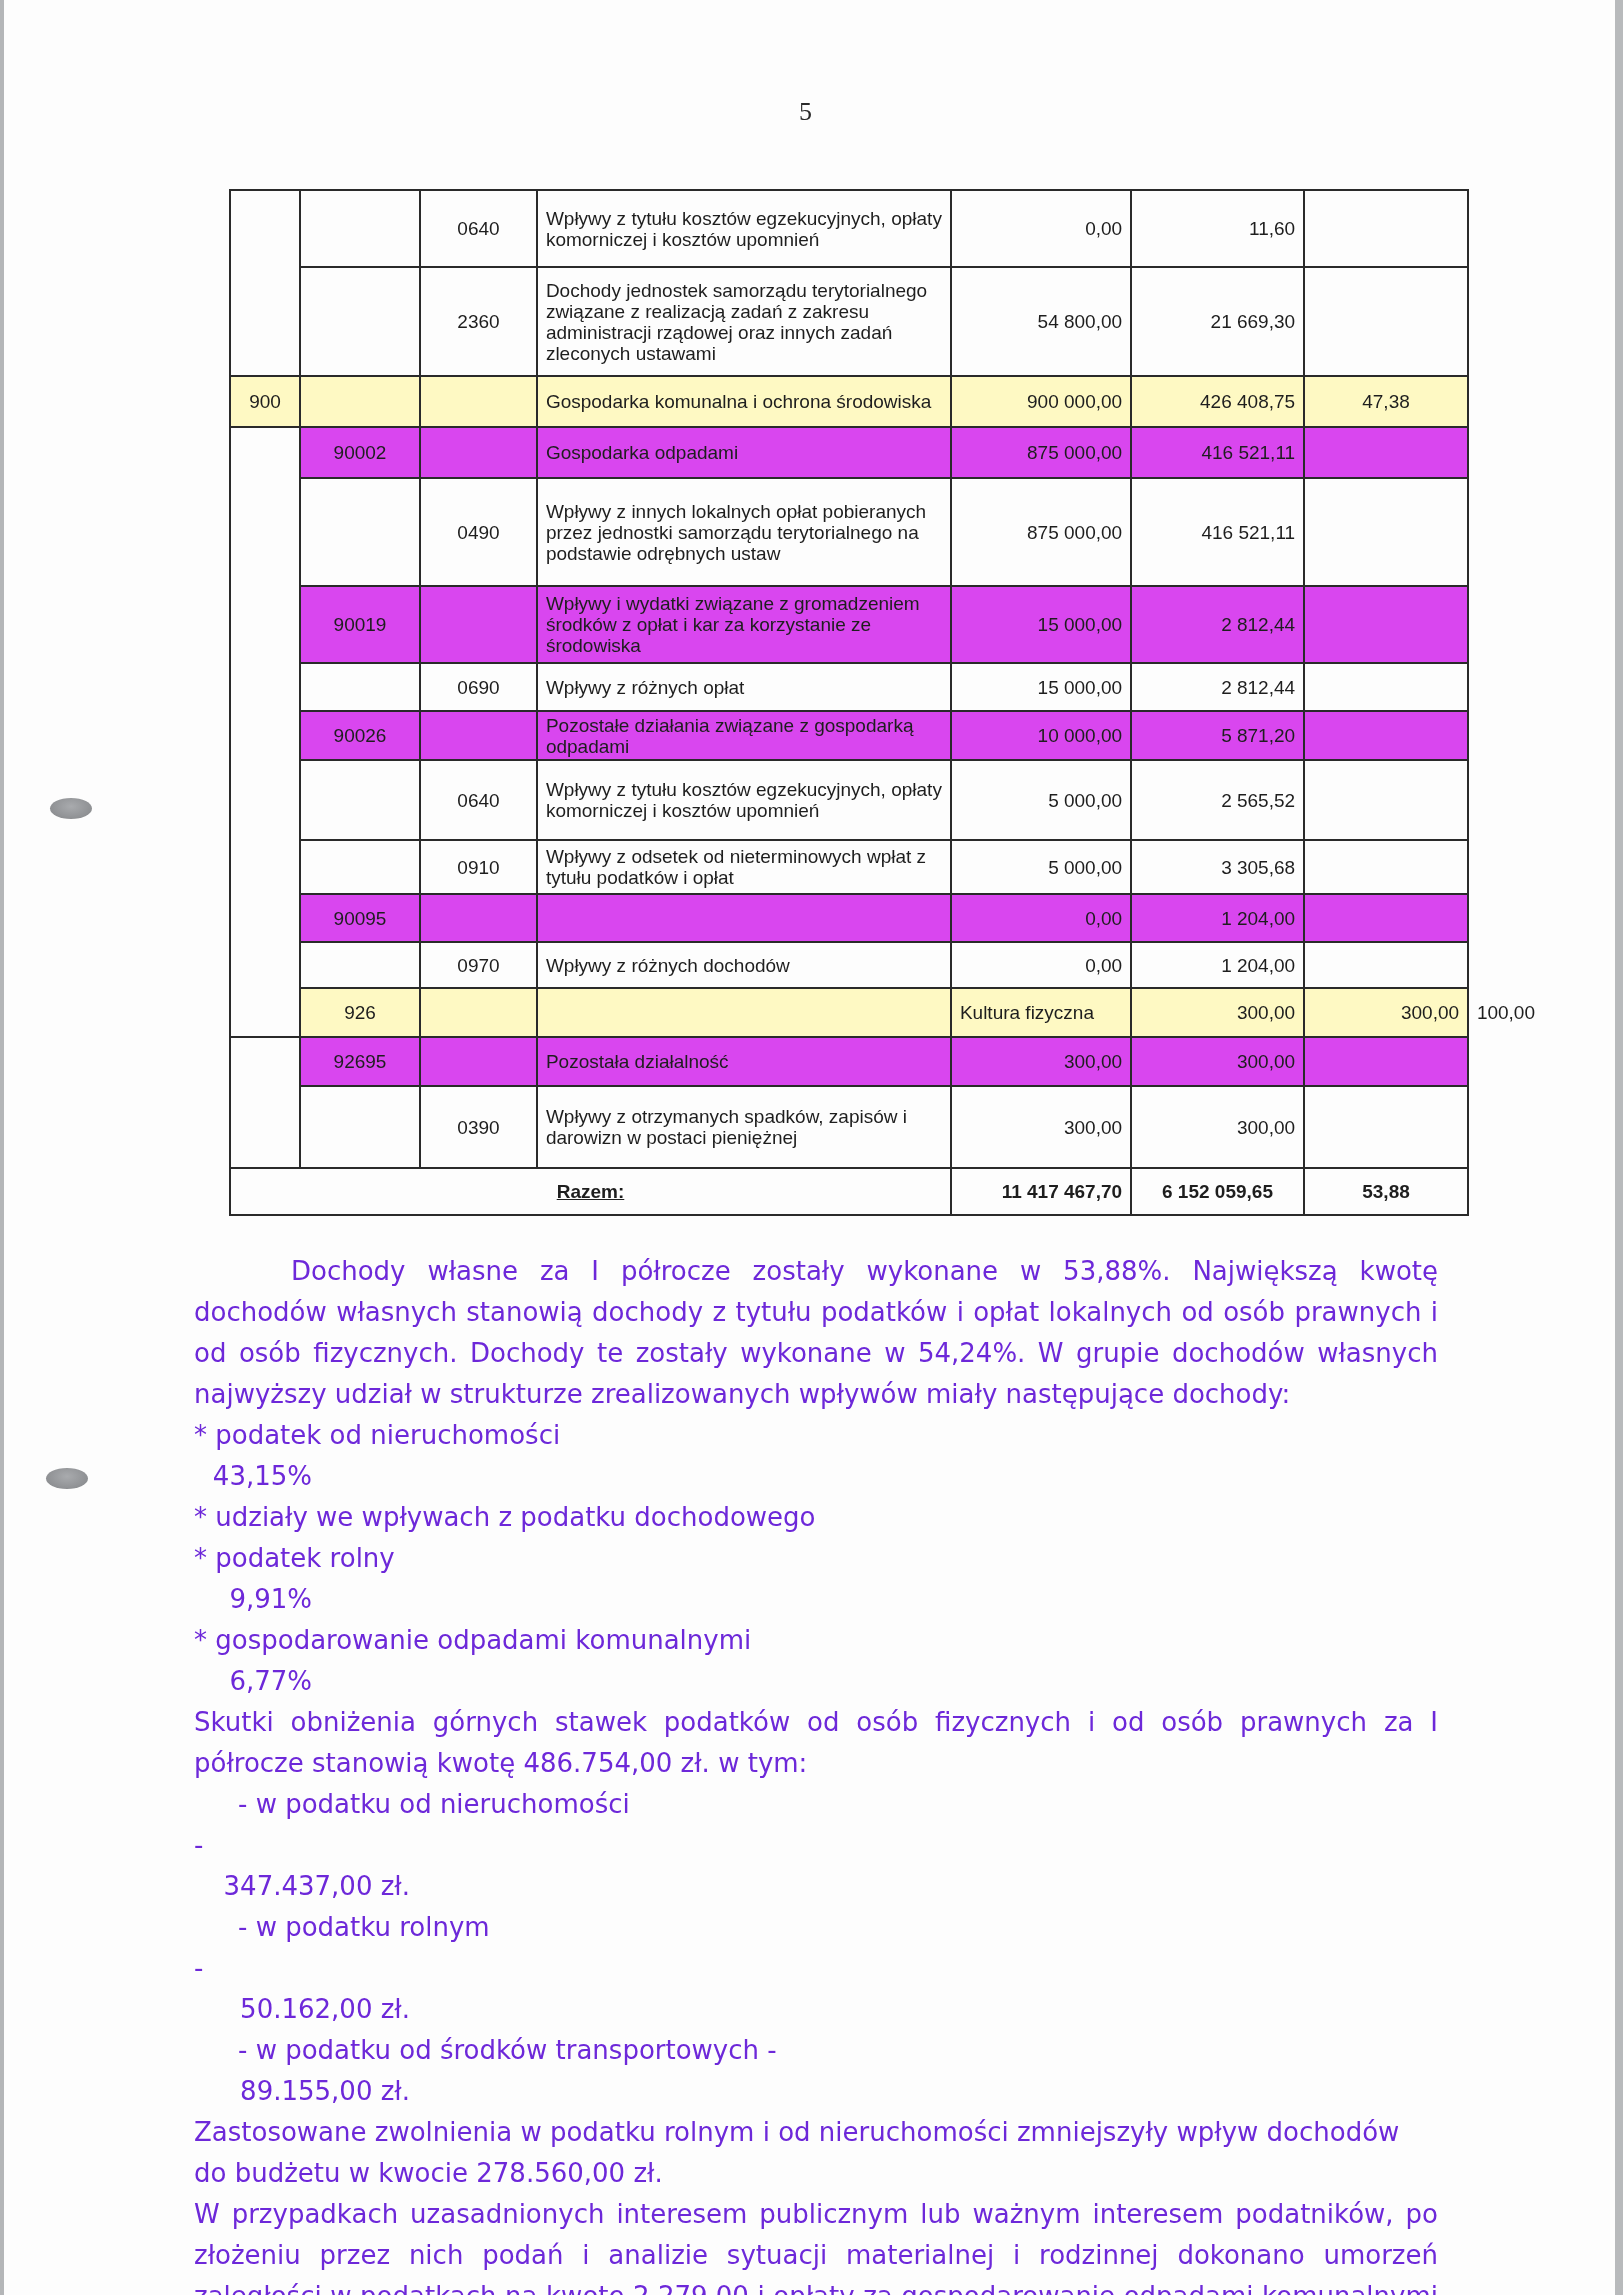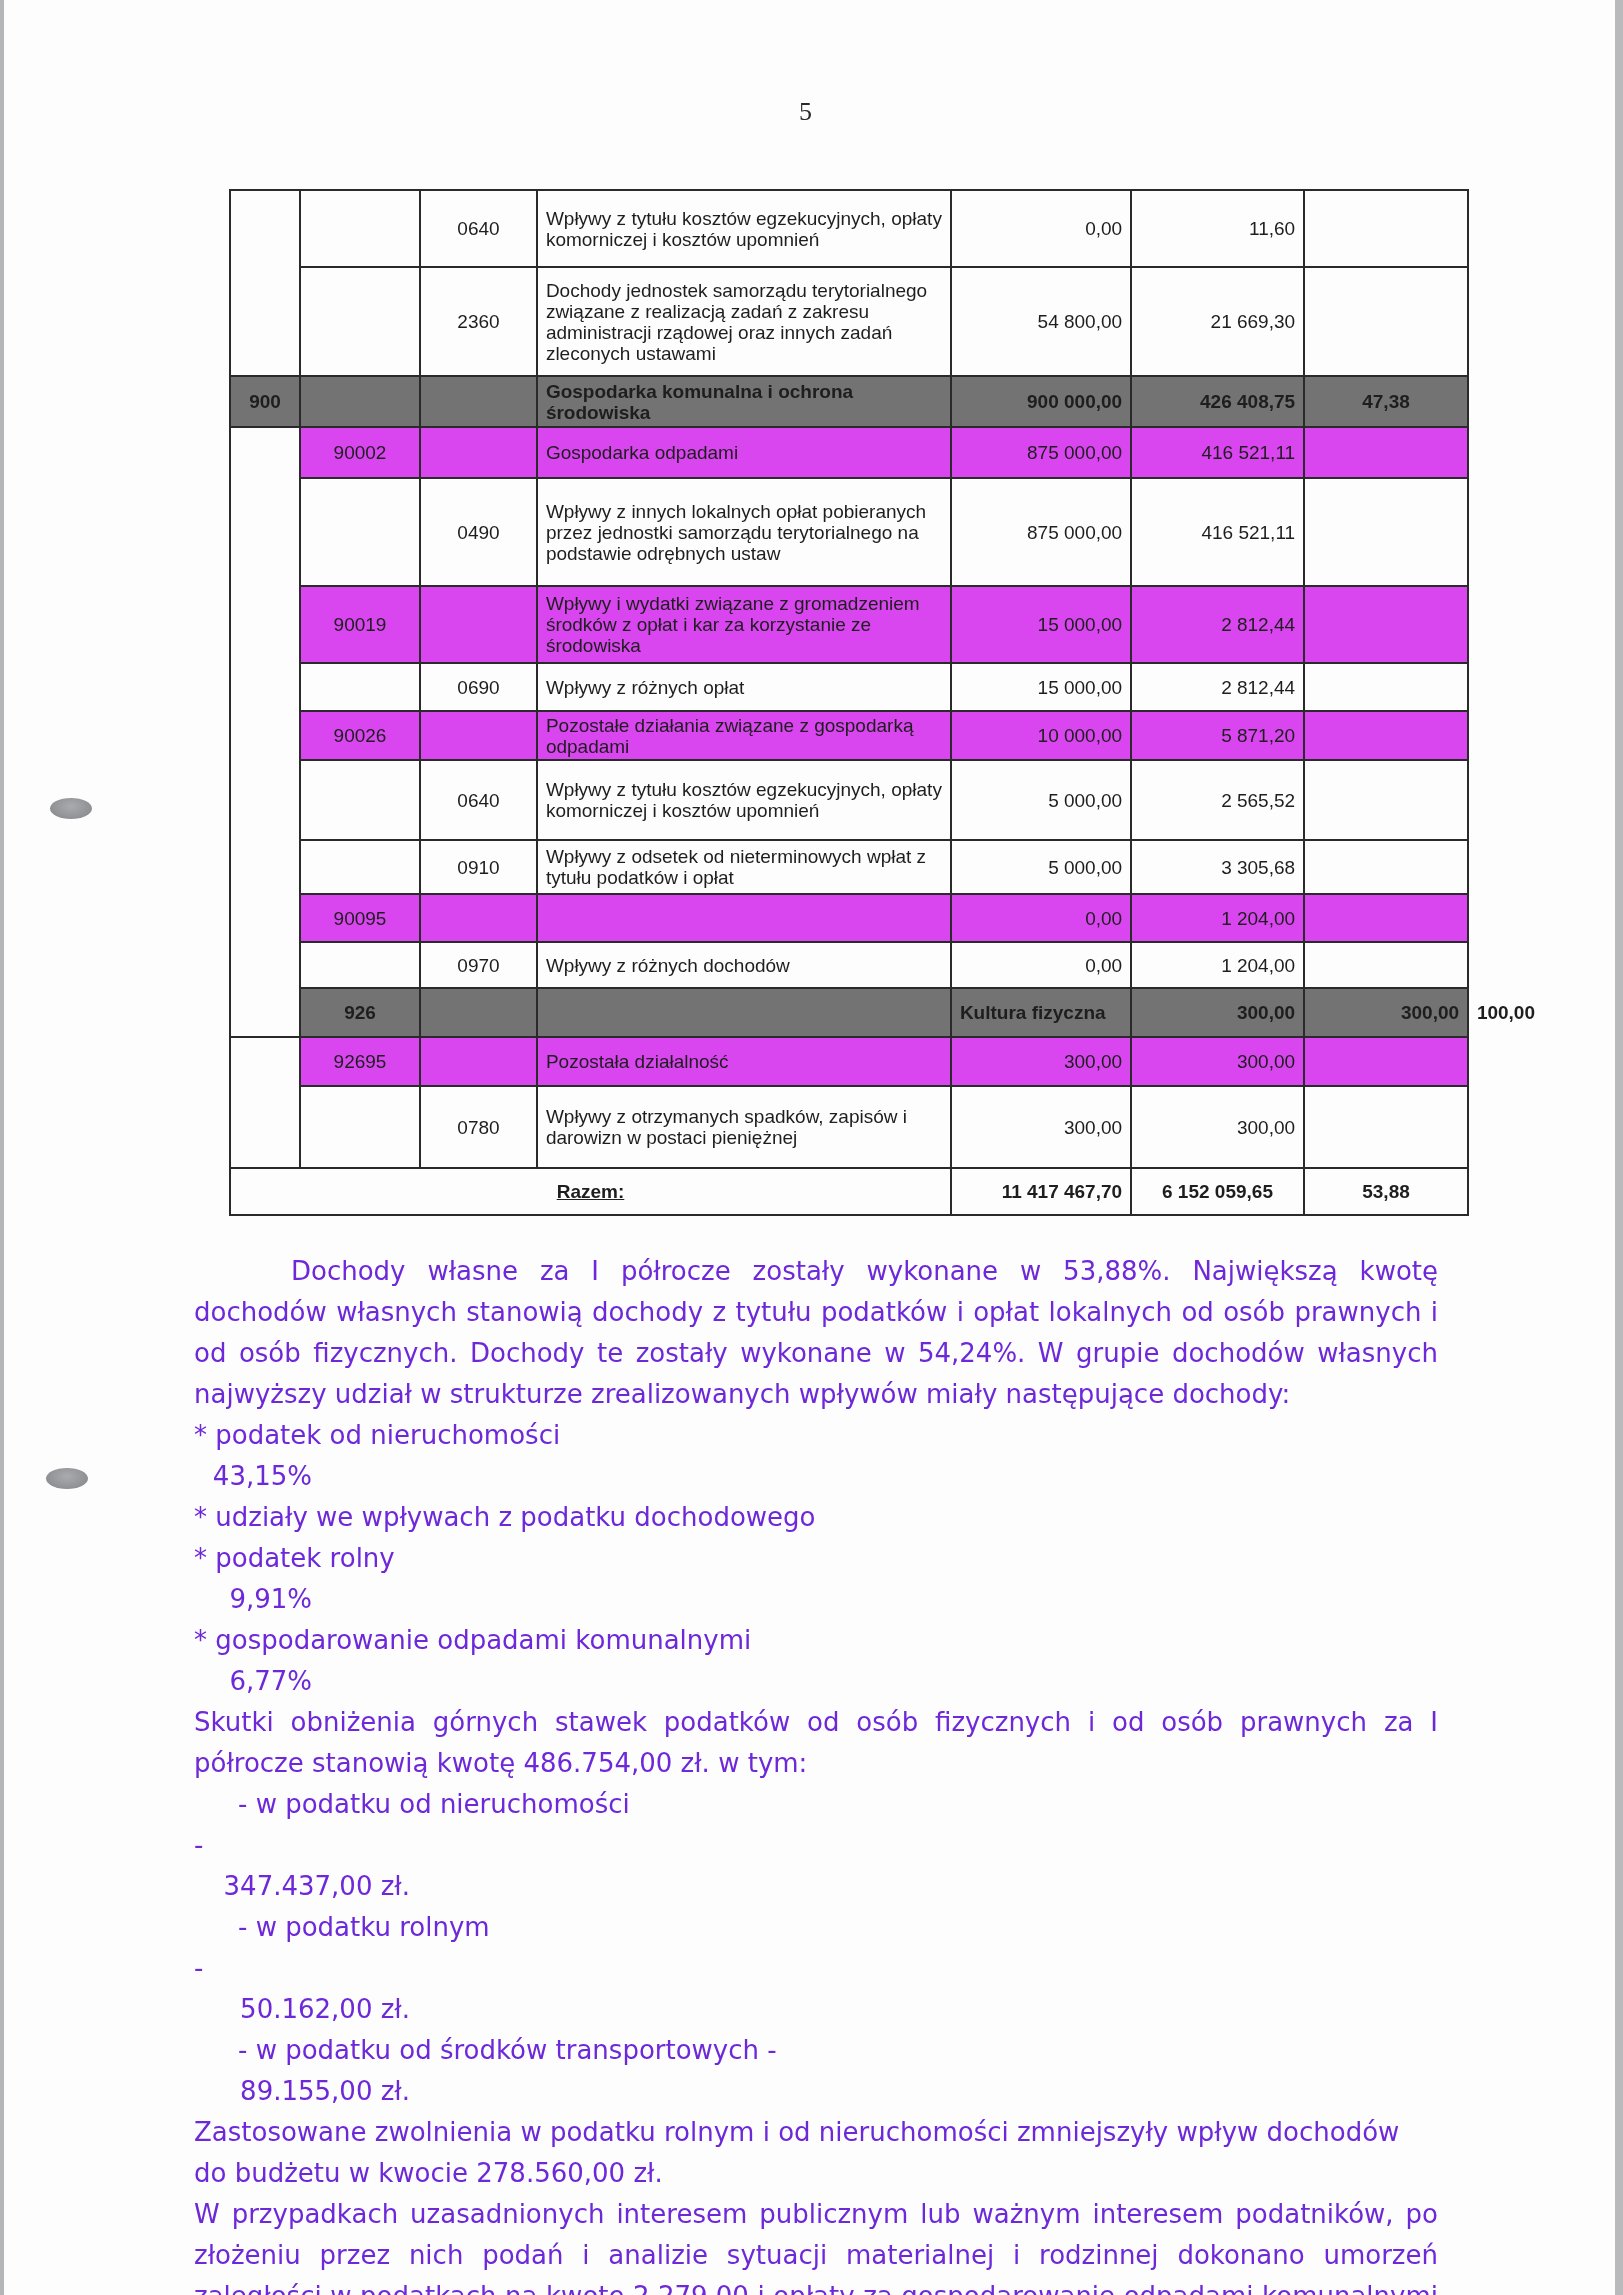--- a/index.html
+++ b/index.html
@@ -7,21 +7,21 @@
   .edge-left { position:absolute; left:0; top:0; width:3.9px; height:2295px; background:#b4b6b8; }
   .edge-right { position:absolute; left:1615px; top:0; width:8.5px; height:2295px; background:#b8babc; }
   .punch { position:absolute; width:42px; height:21px; border-radius:50%; background:radial-gradient(ellipse at 50% 40%, #a9abae 0%, #8e9093 70%, #7d7f82 100%); }
   .page-num { position:absolute; top:97px; left:799px; font-family:"Liberation Serif", serif; font-size:26px; color:#2a2a2a; }
 
   table.budget { position:absolute; left:229px; top:189px; width:1237px; border-collapse:collapse; table-layout:fixed; font-size:19px; }
   table.budget td { border:2px solid #2a2a2a; padding:0 7.9px; vertical-align:middle; line-height:21px; }
   td.c { text-align:center;margin-top:8px; }
   td.r { text-align:center;text-decoration:underline; }
   td.num { text-align:right; padding-right:6.5px; }
-  tr.lvl1 td { background:#737373; font-weight:bold; }
+  tr.lvl1 td { background:#fef9c3; font-weight:normal; }
   tr.lvl2 td { background:#d946ef; }
   tr.lvl1 td.white, tr.lvl2 td.white, td.white { background:#fdfdfd; }
   tr.total td { font-weight:bold; }
 
   .text-block { position:absolute; left:194px; width:1244px; font-family:"DejaVu Sans", sans-serif; font-size:26px; line-height:41px; color:#6d28d9; }
   .p-just { text-align:justify; text-align-last:left; }
   .indent { text-indent:97px; }
   .row { display:flex;flex-direction:column; }
   .row .lbl { width:674px; }
   .row .val { width:118px; text-align:right; }
@@ -177,21 +177,21 @@
       <td class="c">92695</td>
       <td></td>
       <td>Pozostała działalność</td>
       <td class="num">300,00</td>
       <td class="num">300,00</td>
       <td class="c"></td>
     </tr>
 
     <tr style="height:82px">
       <td class="white"></td>
-      <td class="c">0780</td>
+      <td class="c">0390</td>
       <td>Wpływy z otrzymanych spadków, zapisów i darowizn w postaci pieniężnej</td>
       <td class="num">300,00</td>
       <td class="num">300,00</td>
       <td class="c"></td>
     </tr>
 
     <tr class="total" style="height:47px">
       <td colspan="4" class="r">Razem:</td>
       <td class="num">11 417 467,70</td>
       <td class="c">6 152 059,65</td>

